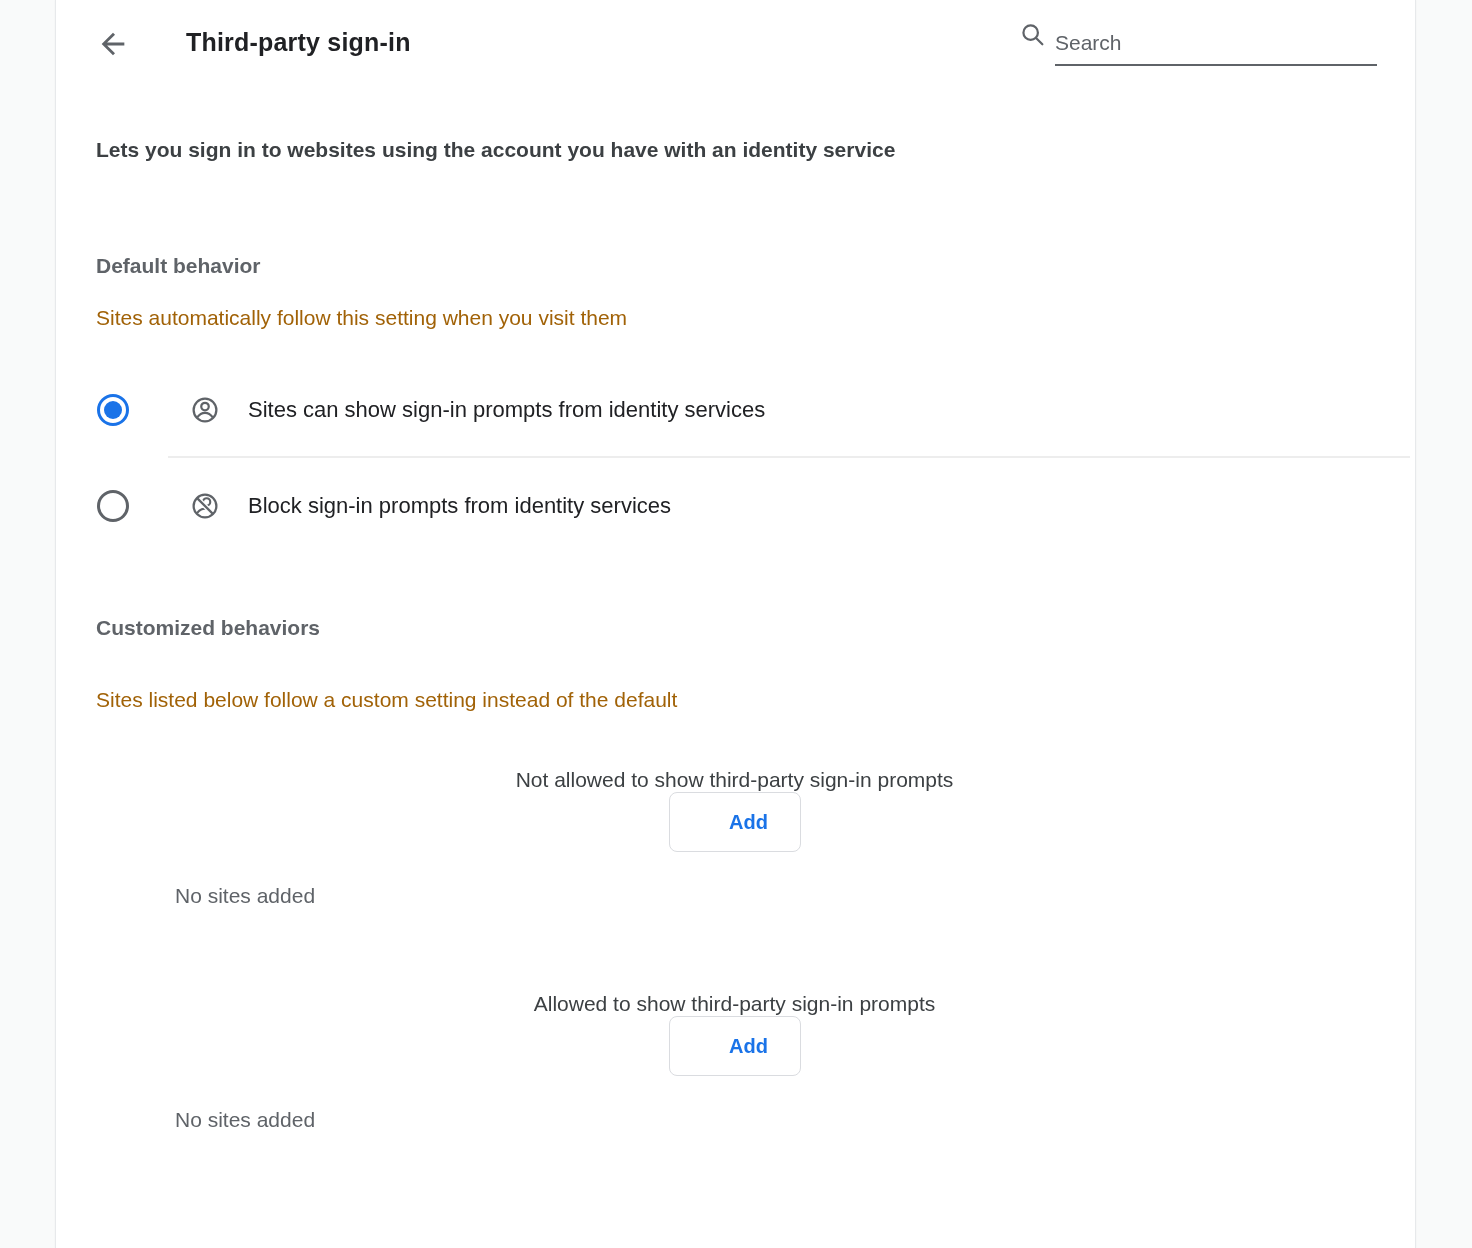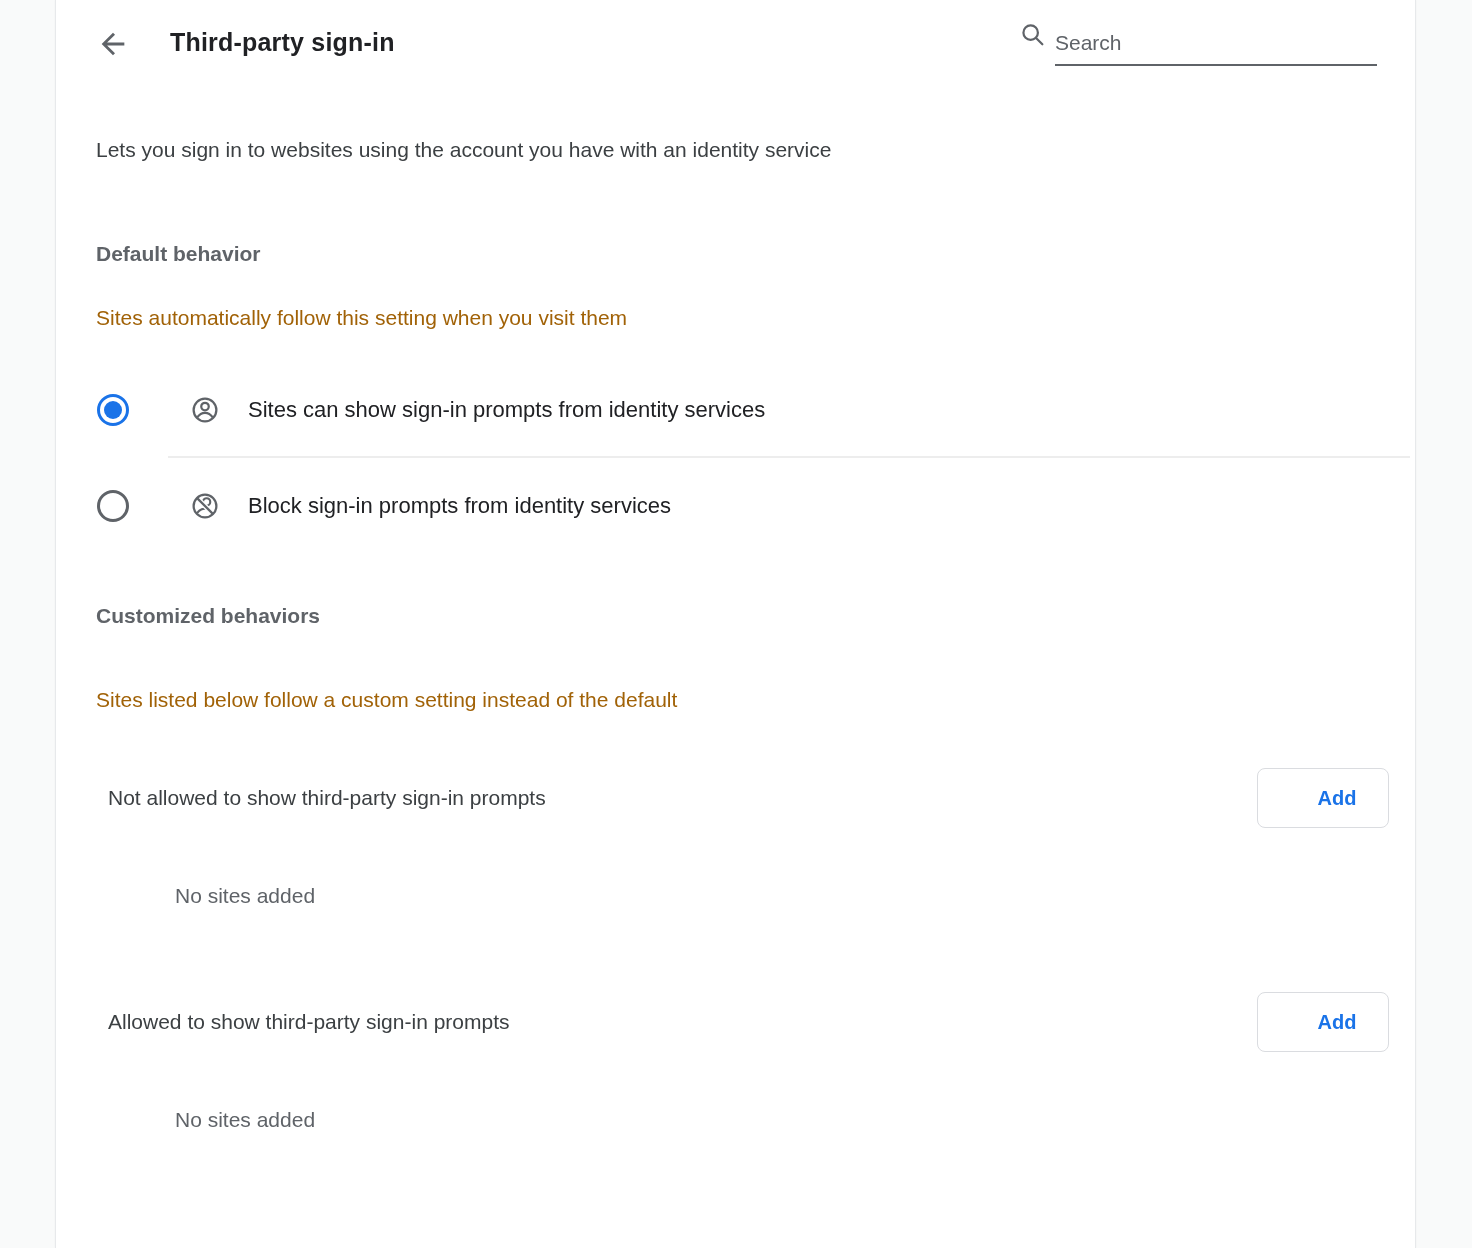--- a/index.html
+++ b/index.html
@@ -21,38 +21,38 @@
     box-shadow:0 0 2px rgba(0,0,0,0.04);
   }
   
   .header { position:absolute; left:0; top:0; width:100%; height:88px; }
   .back-btn {
     position:absolute; left:35px; top:22px; width:44px; height:44px;
     border:none; background:transparent; border-radius:50%;
     display:flex; align-items:center; justify-content:center; cursor:pointer;
   }
   .page-title {
-    position:absolute; left:114px; top:28px;
+    position:absolute; left:130px; top:28px;
     font-size:25px; font-weight:700; color:#202124; letter-spacing:0.2px;
   }
   .search-wrap {
     position:absolute; left:963px; top:21px; width:358px; height:46px;
     display:flex; align-items:flex-start;
   }
   .search-wrap .sicon { flex:none; width:28px; height:28px; margin-right:8px; }
   .search-input {
     flex:1; height:45px; border:none; outline:none;
     border-bottom:2px solid #5f6368;
     font-size:21px; font-family:"Liberation Sans", sans-serif;
     color:#202124; background:transparent;
   }
   .search-input::placeholder { color:#5f6368; opacity:1; }
   
-  .intro       { position:absolute; left:40px; top:138px; font-size:21px; color:#3c4043; }
-  .sec-head    { position:absolute; left:40px; font-size:21px; font-weight:700; color:#5f6368; }
+  .intro       { position:absolute; left:40px; top:138px; font-size:21px; color:#3c4043;font-weight:bold; }
+  .sec-head    { position:absolute; left:40px; font-size:21px; font-weight:700; color:#5f6368;margin-top:12px; }
   .sec-desc    { position:absolute; left:40px; font-size:21px; color:#a16207; }
   
   .radio-row {
     position:absolute; left:0; width:100%; height:94px;
     display:flex; align-items:center; padding-left:41px; cursor:pointer;gap:12px;
   }
   .radio {
     flex:none; width:32px; height:32px; border-radius:50%;
     border:3px solid #5f6368; position:relative;
   }
@@ -60,22 +60,22 @@
   .radio.selected::after {
     content:""; position:absolute; inset:4px; border-radius:50%; background:#1a73e8;
   }
   .opt-icon { flex:none; width:30px; height:30px; margin-left:49px; }
   .opt-label { margin-left:16px; font-size:22px; color:#202124; }
   .divider {
     position:absolute; left:112px; top:456px; width:1242px; height:2px; background:#ededed;
   }
   
   .list-row {
-    position:absolute; left:52px; width:1281px; height:60px;
-    display:flex; align-items:center; justify-content:space-between;
+    position:absolute; left:38px; width:1281px; height:60px;
+    display:flex; align-items:center; justify-content:space-between;flex-direction:column;
   }
   .list-label { font-size:21px; color:#3c4043; }
   .add-btn {
     flex:none; width:132px; height:60px;
     background:#ffffff; border:1px solid #dadce0; border-radius:8px;
     color:#1a73e8; font-size:20px; font-weight:700;
     font-family:"Liberation Sans", sans-serif; cursor:pointer;padding-left:28px;
   }
   .empty-text { position:absolute; left:119px; font-size:21px; color:#5f6368; }
   svg { display:block; }

